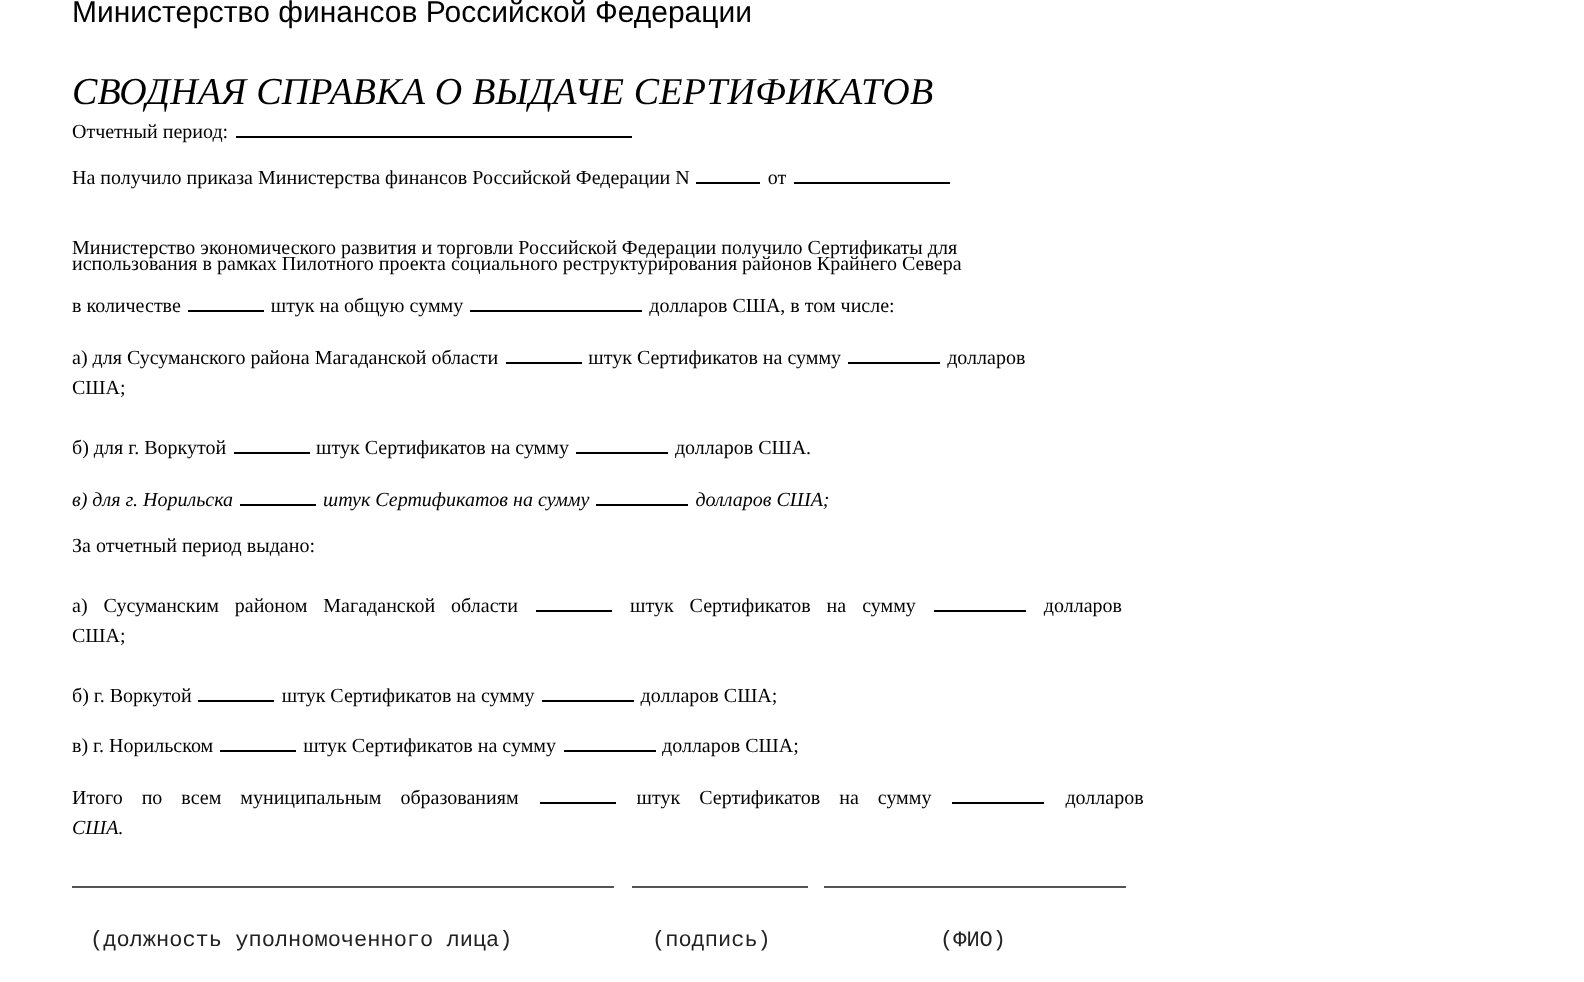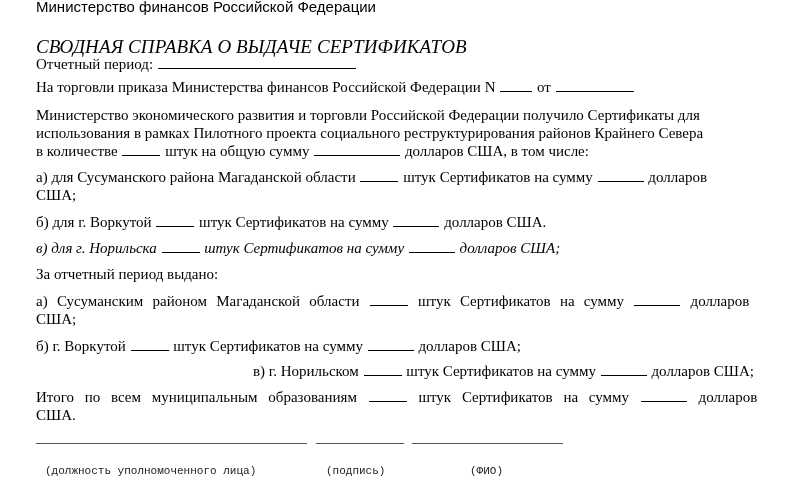--- a/index.html
+++ b/index.html
@@ -36,21 +36,21 @@
       position: absolute;
       top: 24px;
       left: 0;
       width: 718px;
       text-align: left;
       letter-spacing: 0.1px;
       margin-top: 12px;
     }
     .p {
       font-family: "Liberation Serif", serif;
-      font-size: 15px;
+      font-size: 10px;
       line-height: 18px;
       position: absolute;
       left: 0;
       width: 718px;
       white-space: nowrap;
     }
     .blank {
       display: inline-block;
       border-bottom: 1px solid #000;
       height: 13px;
@@ -80,27 +80,27 @@
   <div class="ministry">Министерство финансов Российской Федерации</div>
 
   <div class="title">СВОДНАЯ СПРАВКА О ВЫДАЧЕ СЕРТИФИКАТОВ</div>
 
   <div class="p" style="top:55px;">
     <span>Отчетный период:</span>
     <span class="blank" style="width:198px;"></span>
   </div>
 
   <div class="p" style="top:78px;">
-    <span>На торговли приказа Министерства финансов Российской Федерации N</span>
+    <span>На получило приказа Министерства финансов Российской Федерации N</span>
     <span class="blank" style="width:32px;"></span>
     <span>от</span>
     <span class="blank" style="width:78px;"></span>
   </div>
 
-  <div class="p" style="top:106px;">Министерство экономического развития и торговли Российской Федерации получило Сертификаты для</div>
+  <div class="p" style="top:116px;">Министерство экономического развития и торговли Российской Федерации получило Сертификаты для</div>
   <div class="p" style="top:124px;">использования в рамках Пилотного проекта социального реструктурирования районов Крайнего Севера</div>
   <div class="p" style="top:142px;">
     <span>в количестве</span>
     <span class="blank" style="width:38px;"></span>
     <span>штук на общую сумму</span>
     <span class="blank" style="width:86px;"></span>
     <span>долларов США, в том числе:</span>
   </div>
 
   <div class="p" style="top:168px; word-spacing:0px;">
@@ -140,36 +140,36 @@
   <div class="p" style="top:310px;">США;</div>
 
   <div class="p" style="top:337px;">
     <span>б) г. Воркутой</span>
     <span class="blank" style="width:38px;"></span>
     <span>штук Сертификатов на сумму</span>
     <span class="blank" style="width:46px;"></span>
     <span>долларов США;</span>
   </div>
 
-  <div class="p" style="top:362px;text-align:right;">
+  <div class="p" style="top:362px;">
     <span>в) г. Норильском</span>
     <span class="blank" style="width:38px;"></span>
     <span>штук Сертификатов на сумму</span>
     <span class="blank" style="width:46px;"></span>
     <span>долларов США;</span>
   </div>
 
-  <div class="p" style="top:388px; word-spacing:7px;text-align:right;">
+  <div class="p" style="top:388px; word-spacing:7px;">
     <span>Итого по всем муниципальным образованиям</span>
     <span class="blank" style="width:38px;"></span>
     <span>штук Сертификатов на сумму</span>
     <span class="blank" style="width:46px;"></span>
     <span>долларов</span>
   </div>
-  <div class="p" style="top:406px;">США.</div>
+  <div class="p" style="top:406px;font-style:italic;">США.</div>
 
 </div>
 
 <div class="sigline" style="left:36px; width:271px;"></div>
 <div class="sigline" style="left:316px; width:88px;"></div>
 <div class="sigline" style="left:412px; width:151px;"></div>
 
 <div class="sig-label" style="left:45px;">(должность уполномоченного лица)</div>
 <div class="sig-label" style="left:326px;">(подпись)</div>
 <div class="sig-label" style="left:470px;text-align:right;">(ФИО)</div>

